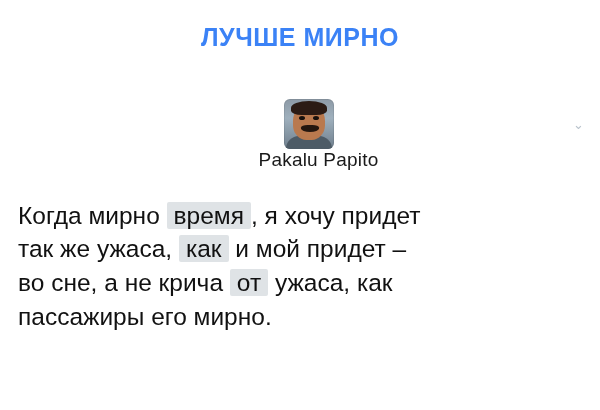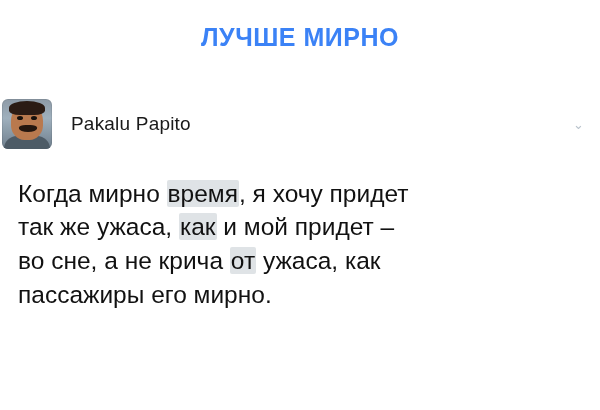--- a/index.html
+++ b/index.html
@@ -26,21 +26,22 @@
     font-weight: bold;
     color: #3b82f6;
     letter-spacing: 0.5px;
     padding-top: 24px;
     line-height: 1.1;
   }
   .author-row {
     display: flex;
     align-items: center;
     margin-top: 47px;
-    padding-left: 2px;
+    padding-left: 18px;
+    flex-direction: column;
   }
   .avatar {
     width: 50px;
     height: 50px;
     border-radius: 6px;
     background: linear-gradient(#8d9aa6 0%, #9fb0bd 38%, #6f7f8d 100%);
     position: relative;
     overflow: hidden;
     flex: 0 0 auto;
     box-shadow: 0 0 0 1px rgba(0,0,0,0.08) inset;
@@ -108,21 +109,21 @@
   .post-body {
     margin-top: 28px;
     padding: 0 20px 0 18px;
     font-size: 24.5px;
     line-height: 1.38;
     color: #111111;
   }
   .hl {
     background: #dfe3e6;
     border-radius: 2px;
-    padding: 0 1px;
+    padding: 0 7px;
   }
 </style>
 </head>
 <body>
 
 <div class="meme">
 
   <div class="headline">ЛУЧШЕ МИРНО</div>
 
   <div class="author-row">

